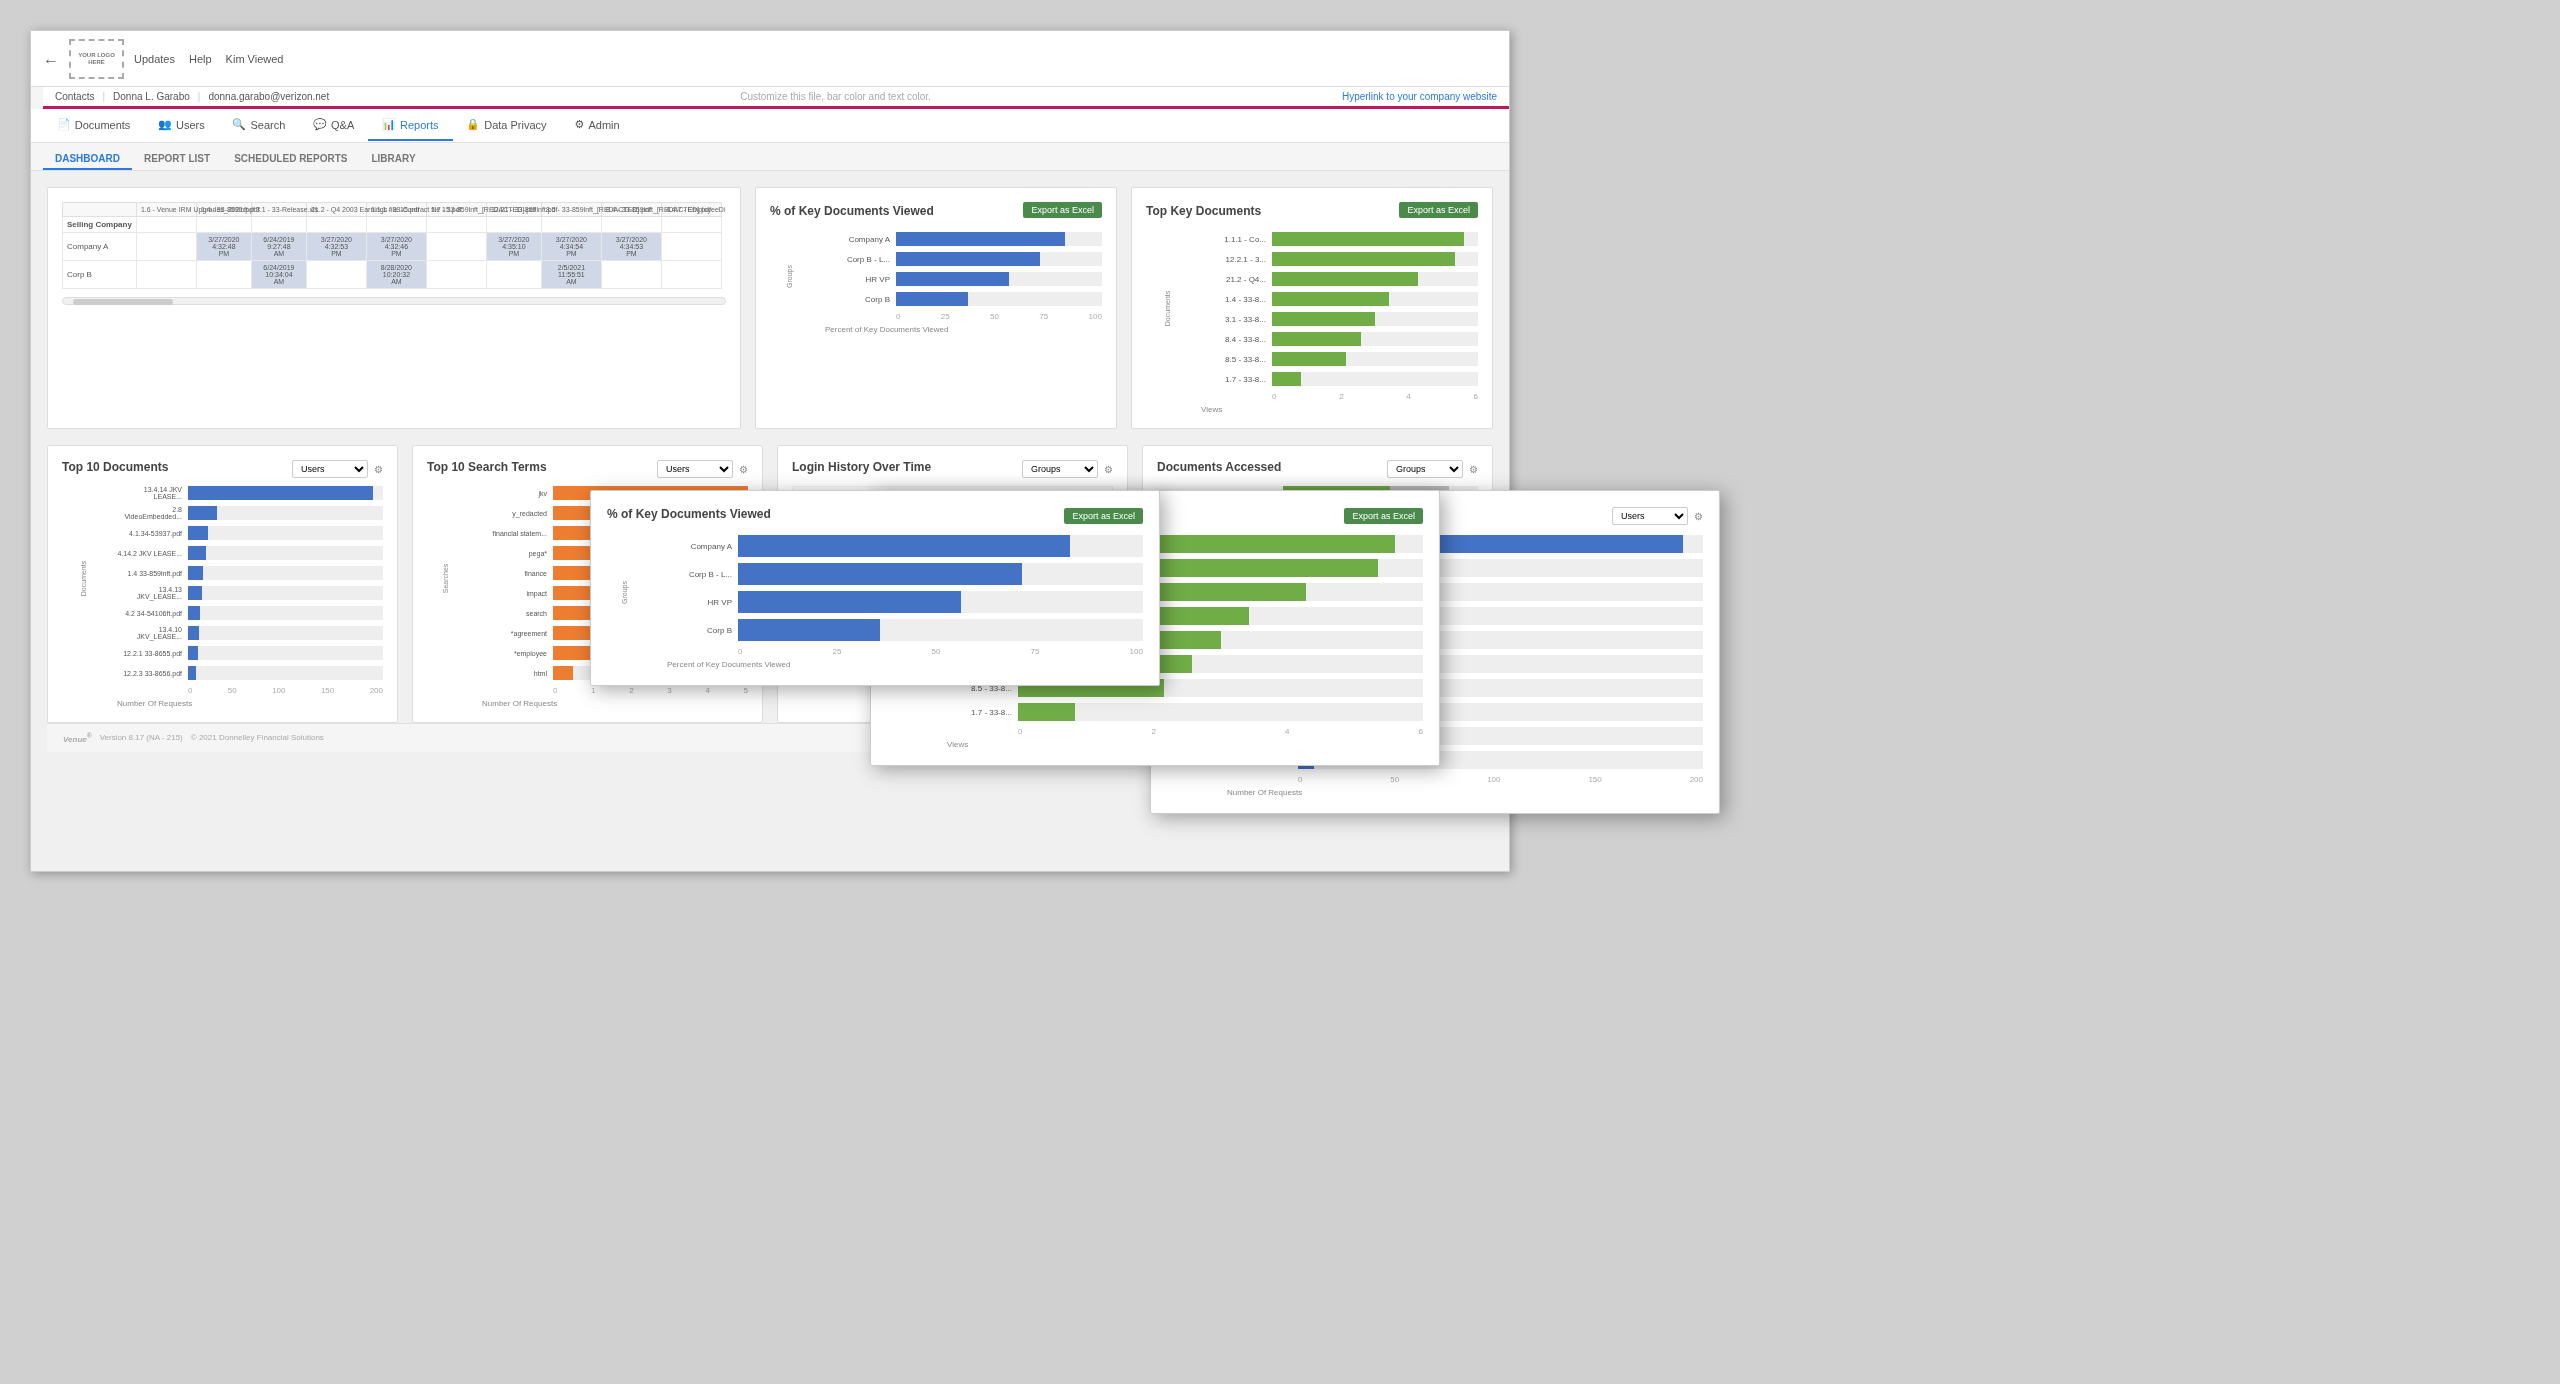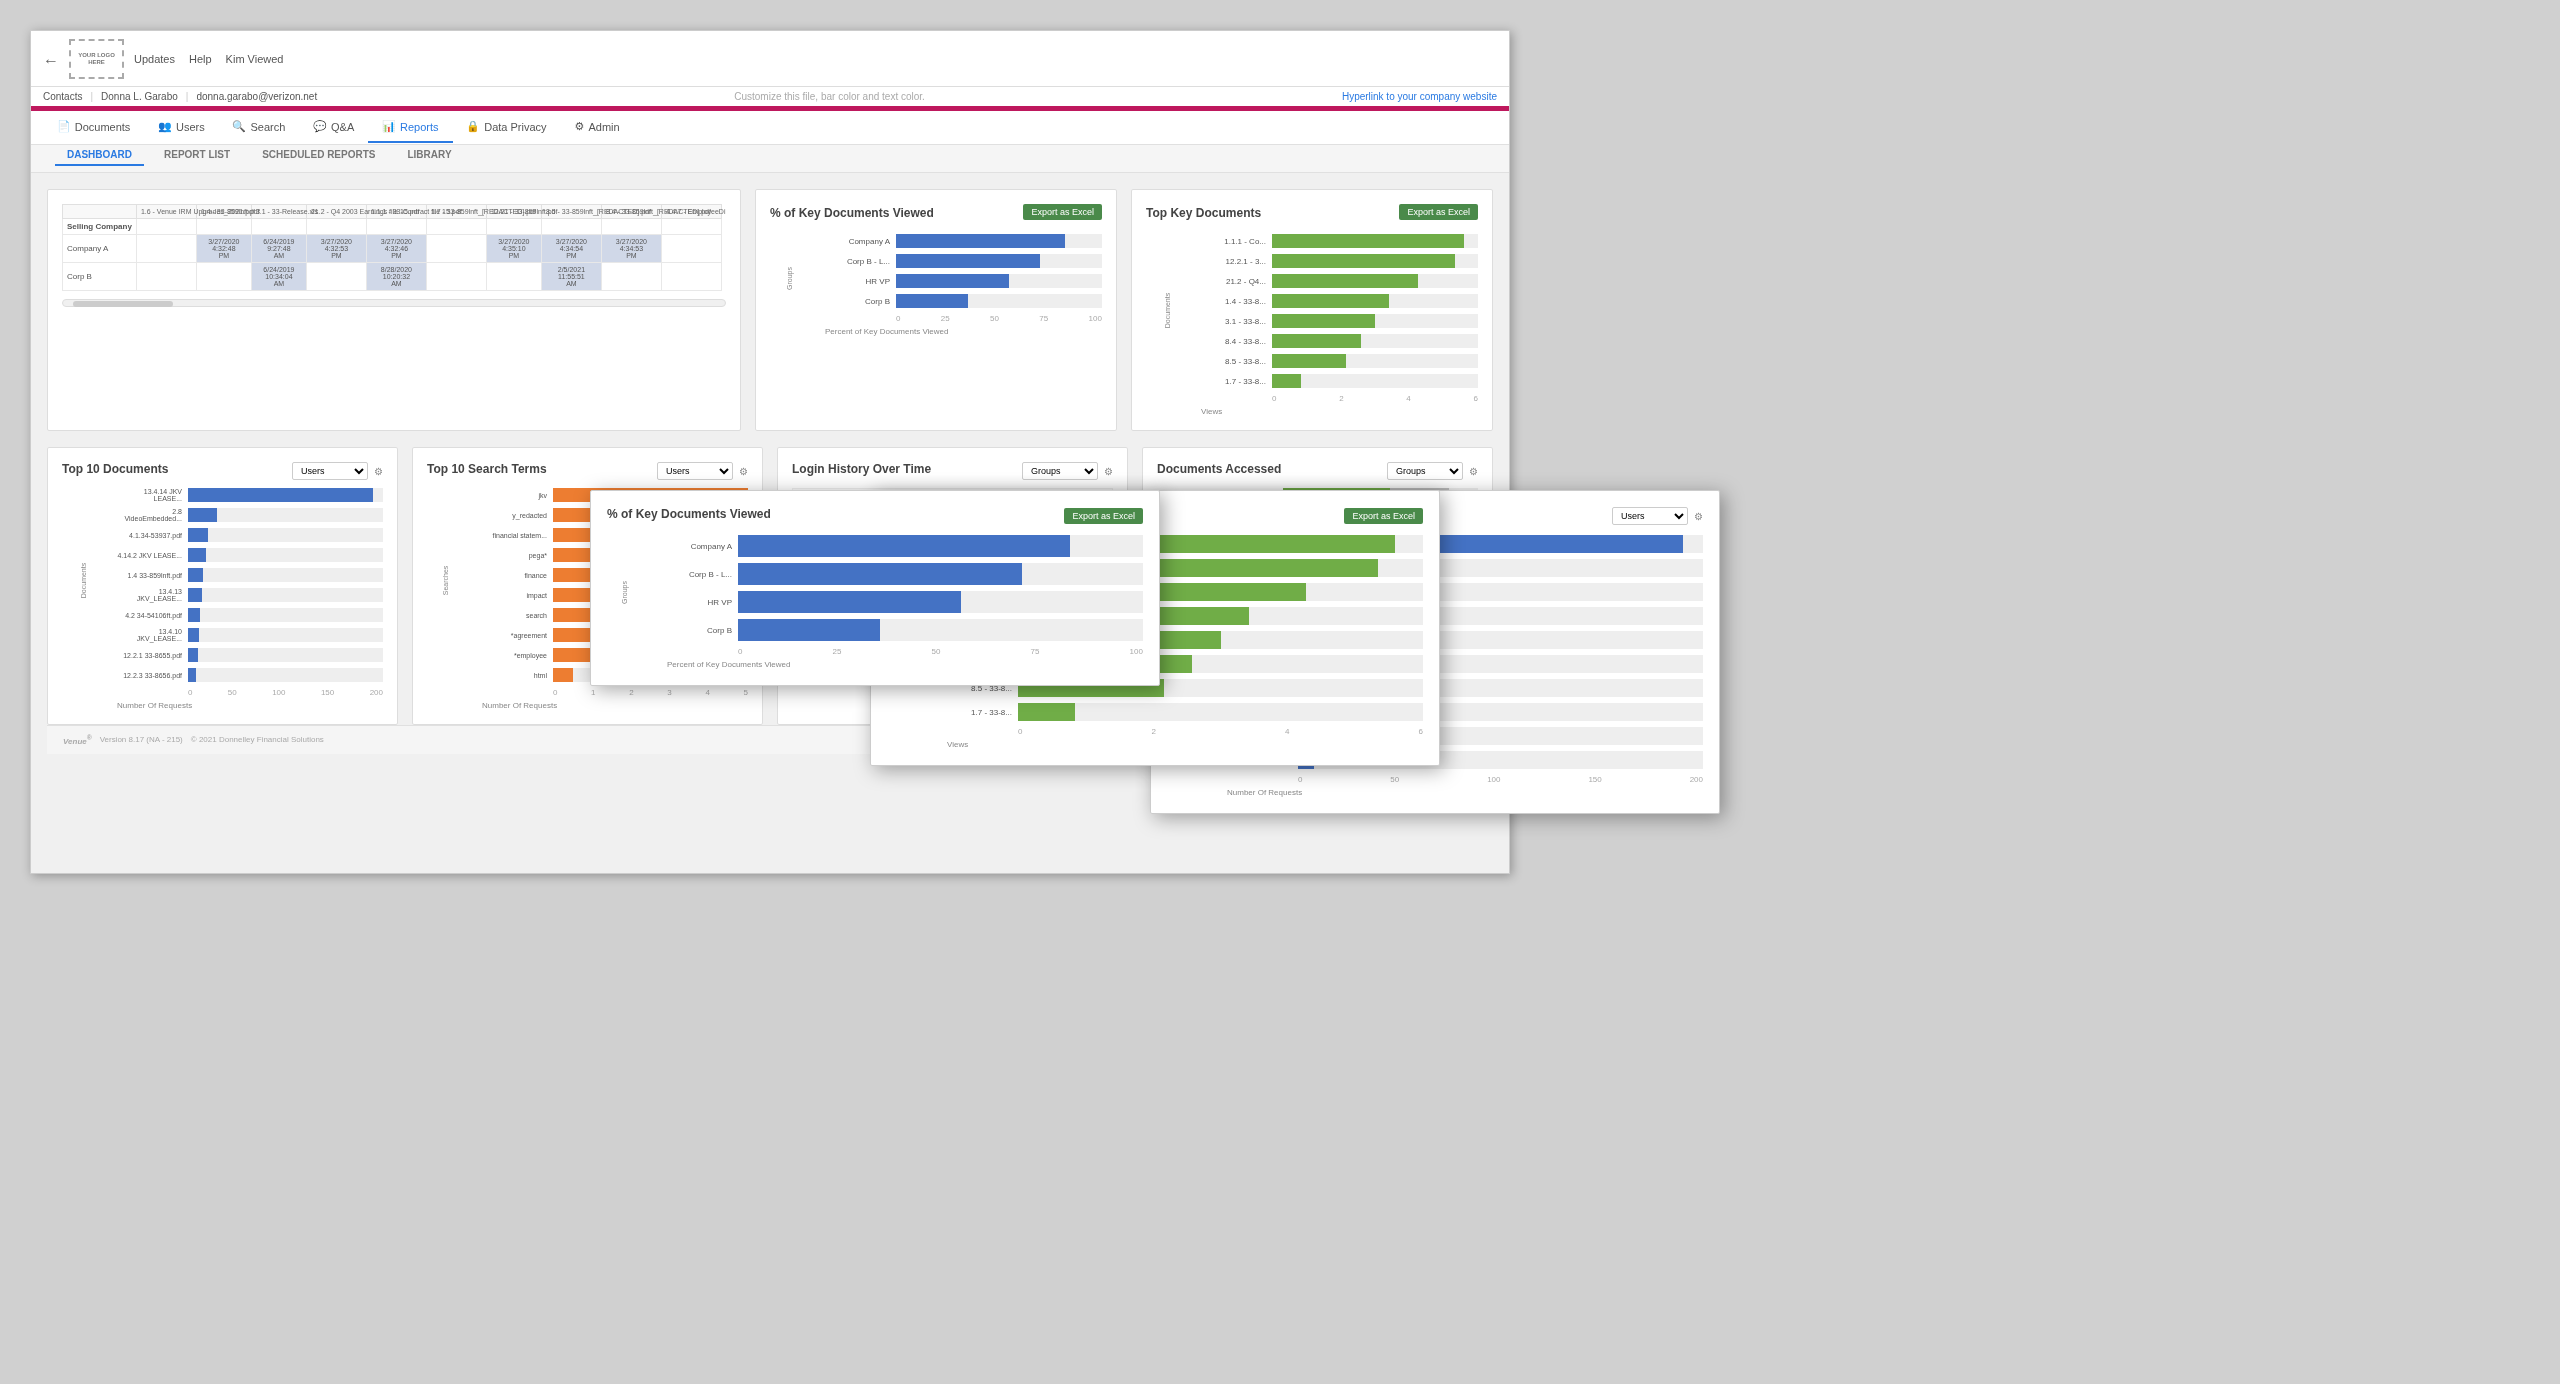--- a/index.html
+++ b/index.html
@@ -34,24 +34,24 @@
       font-size: 7px; color: #999; font-weight: bold; text-align: center;
       line-height: 1.2; margin-right: 10px;
     }
     .app-title { font-size: 14px; color: #555; flex: 1; }
     .title-bar-right { display: flex; align-items: center; gap: 14px; font-size: 11px; color: #555; }
     .title-bar-right span { cursor: pointer; }
 
     
     .breadcrumb-bar {
       background: #fff;
-      border-bottom: 5px solid #be185d;
+      border-bottom: 3px solid #be185d;
       padding: 4px 12px;
       font-size: 10px; color: #555;
-      display: flex; align-items: center; justify-content: space-between;
+      display: flex; align-items: center; justify-content: space-between; margin-left: 12px;
     }
     .breadcrumb-bar .left { display: flex; gap: 8px; }
     .breadcrumb-bar .center { color: #aaa; font-size: 10px; }
     .breadcrumb-bar .right { font-size: 10px; color: #2a7ae2; cursor: pointer; }
 
     
     .nav-bar {
       background: #fff;
       border-bottom: 1px solid #e0e0e0;
       padding: 0 12px;
@@ -63,22 +63,22 @@
       font-size: 11px; color: #555;
       cursor: pointer; border-bottom: 2px solid transparent;
       display: flex; align-items: center; gap: 4px;
     }
     .nav-item.active { color: #2a7ae2; border-bottom: 2px solid #2a7ae2; }
 
     
     .sub-nav {
       background: #f5f5f5;
       border-bottom: 1px solid #e0e0e0;
-      padding: 0 24px;
-      display: flex; align-items: flex-start; gap: 8px;
+      padding: 0 12px;
+      display: flex; align-items: flex-end; gap: 0;
       height: 28px;
     }
     .sub-nav-item {
       padding: 4px 12px;
       font-size: 10px; color: #777;
       cursor: pointer; border-bottom: 2px solid transparent;
       text-transform: uppercase; font-weight: bold;
     }
     .sub-nav-item.active { color: #2a7ae2; border-bottom: 2px solid #2a7ae2; }
 

